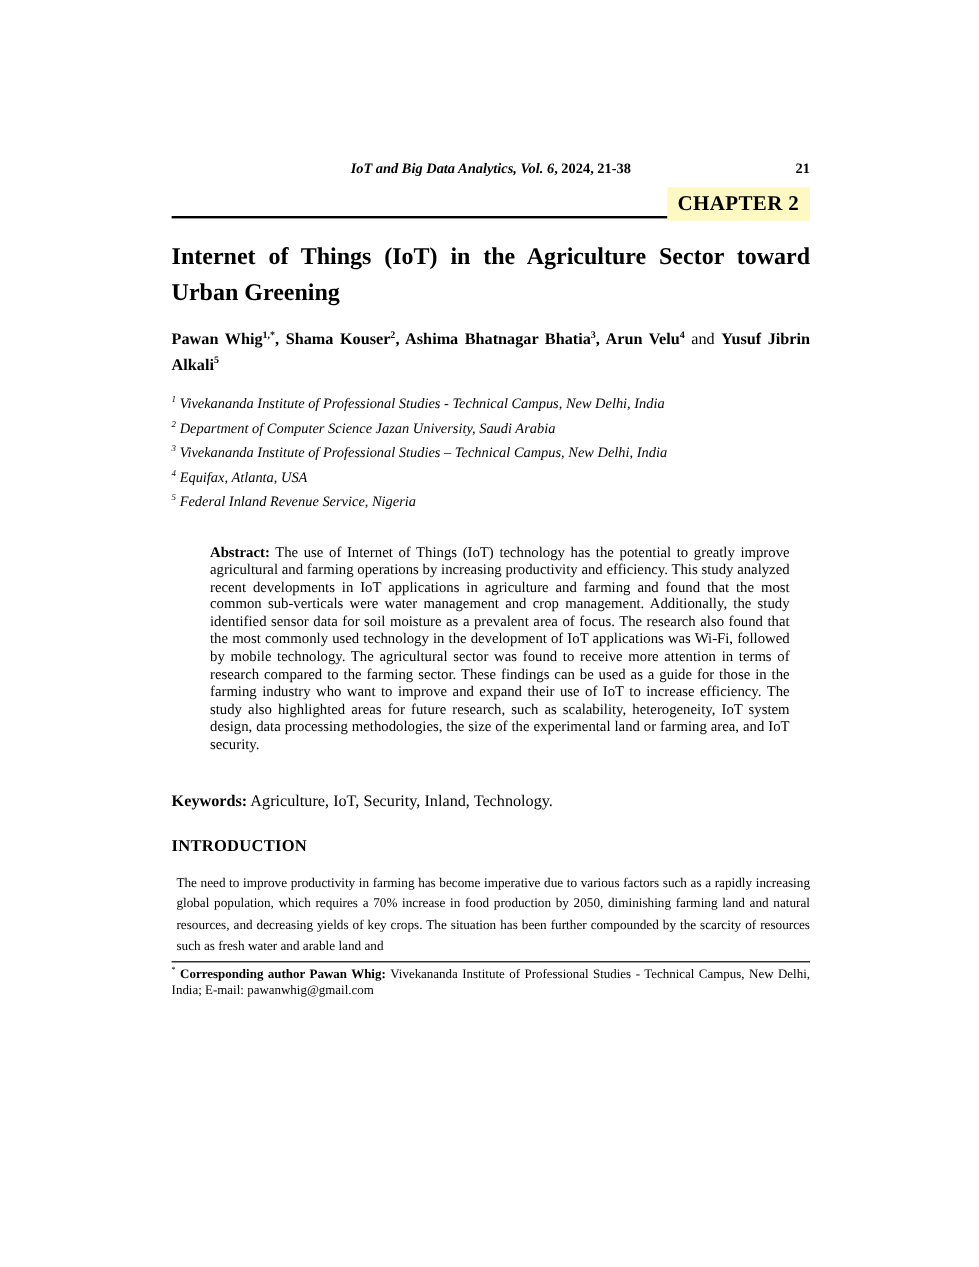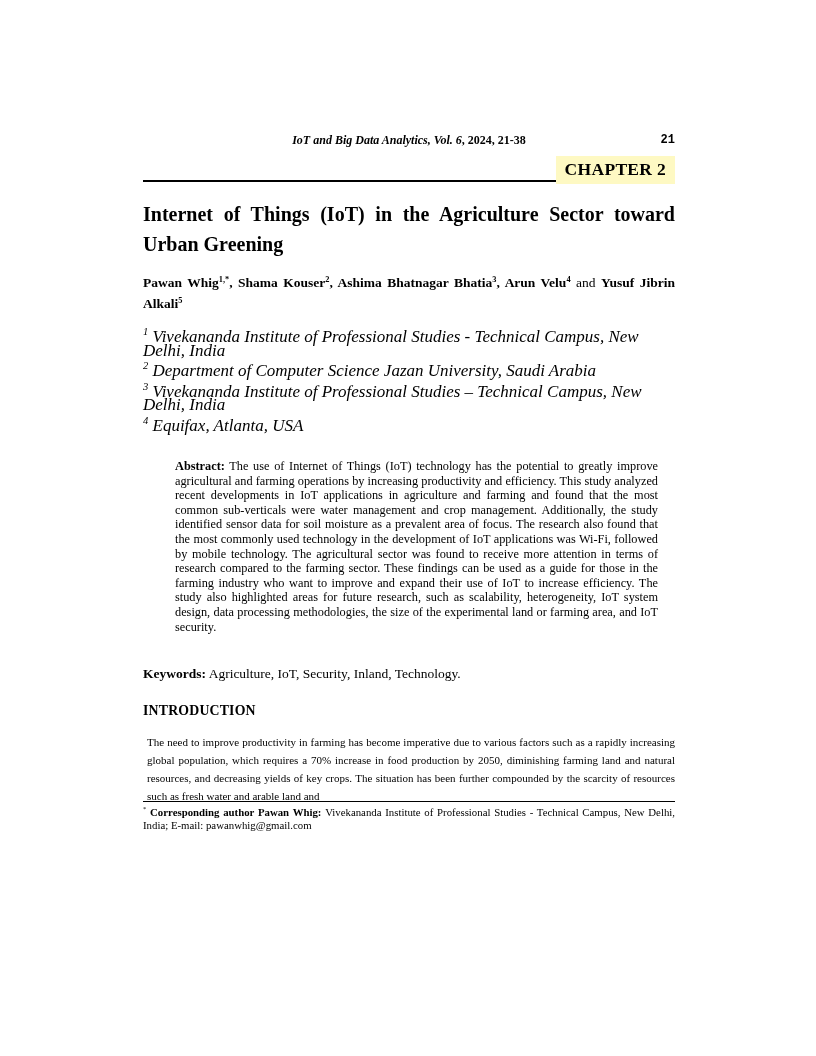--- a/index.html
+++ b/index.html
@@ -12,21 +12,21 @@
     overflow:hidden;
   }
   .content{position:absolute;left:143px;top:0;width:532px;}
 
   
   .running-head{
     margin-top:133px;position:relative;
     font-size:12px;font-weight:bold;text-align:center;line-height:14px;
   }
   .running-head .journal{font-style:italic;}
-  .running-head .page-num{position:absolute;right:0;top:0;font-style:normal;font-family:Liberation Mono, monospace;}
+  .running-head .page-num{position:absolute;right:0;top:0;font-style:normal;}
 
   
   .chapter-row{position:relative;text-align:right;margin-top:9px;height:29px;}
   .chapter-rule{position:absolute;left:0;right:0;bottom:3px;border-bottom:2px solid #000;}
   .chapter-box{
     position:relative;display:inline-block;
     background:#fef9c3;
     font-size:17.5px;font-weight:bold;letter-spacing:.3px;
     padding:3px 9px 4px 9px;
   }
@@ -40,21 +40,21 @@
     margin:13px 0 16px 0;
     font-size:13.5px;line-height:21px;font-weight:bold;
     text-align:justify;
   }
   .author-line .conj{font-weight:normal;}
   sup{font-size:.62em;line-height:0;}
 
   .affiliation-list{margin-top:10px;}
   .affiliation{
     margin:0 0 7px 0;
-    font-size:17px;line-height:13.5px;font-style:italic;
+    font-size:12px;line-height:13.5px;font-style:italic;
   }
 
   .abstract{
     margin:27px 17px 0 32px;
     font-size:12.3px;line-height:14.6px;
     text-align:justify;
   }
   .abstract .label{font-weight:bold;}
 
   .keywords{
@@ -103,20 +103,21 @@
 
     <h1 class="article-title">Internet of Things (IoT) in the Agriculture Sector toward Urban Greening</h1>
 
     <p class="author-line"><span>Pawan Whig</span><sup>1,*</sup>, <span>Shama Kouser</span><sup>2</sup>, <span>Ashima Bhatnagar Bhatia</span><sup>3</sup>, <span>Arun Velu</span><sup>4</sup><span class="conj"> and </span><span>Yusuf Jibrin Alkali</span><sup>5</sup></p>
 
     <div class="affiliation-list">
         <p class="affiliation"><sup>1</sup> Vivekananda Institute of Professional Studies - Technical Campus, New Delhi, India</p>
         <p class="affiliation"><sup>2</sup> Department of Computer Science Jazan University, Saudi Arabia</p>
         <p class="affiliation"><sup>3</sup> Vivekananda Institute of Professional Studies – Technical Campus, New Delhi, India</p>
         <p class="affiliation"><sup>4</sup> Equifax, Atlanta, USA</p>
+        <p class="affiliation"><sup>5</sup> Federal Inland Revenue Service, Nigeria</p>
       </div>
 
     <p class="abstract">
       <span class="label">Abstract:</span><span> The use of Internet of Things (IoT) technology has the potential to greatly improve agricultural and farming operations by increasing productivity and efficiency. This study analyzed recent developments in IoT applications in agriculture and farming and found that the most common sub-verticals were water management and crop management. Additionally, the study identified sensor data for soil moisture as a prevalent area of focus. The research also found that the most commonly used technology in the development of IoT applications was Wi-Fi, followed by mobile technology. The agricultural sector was found to receive more attention in terms of research compared to the farming sector. These findings can be used as a guide for those in the farming industry who want to improve and expand their use of IoT to increase efficiency. The study also highlighted areas for future research, such as scalability, heterogeneity, IoT system design, data processing methodologies, the size of the experimental land or farming area, and IoT security.</span>
     </p>
 
     <p class="keywords">
       <span class="label">Keywords:</span><span> Agriculture, IoT, Security, Inland, Technology.</span>
     </p>
 

